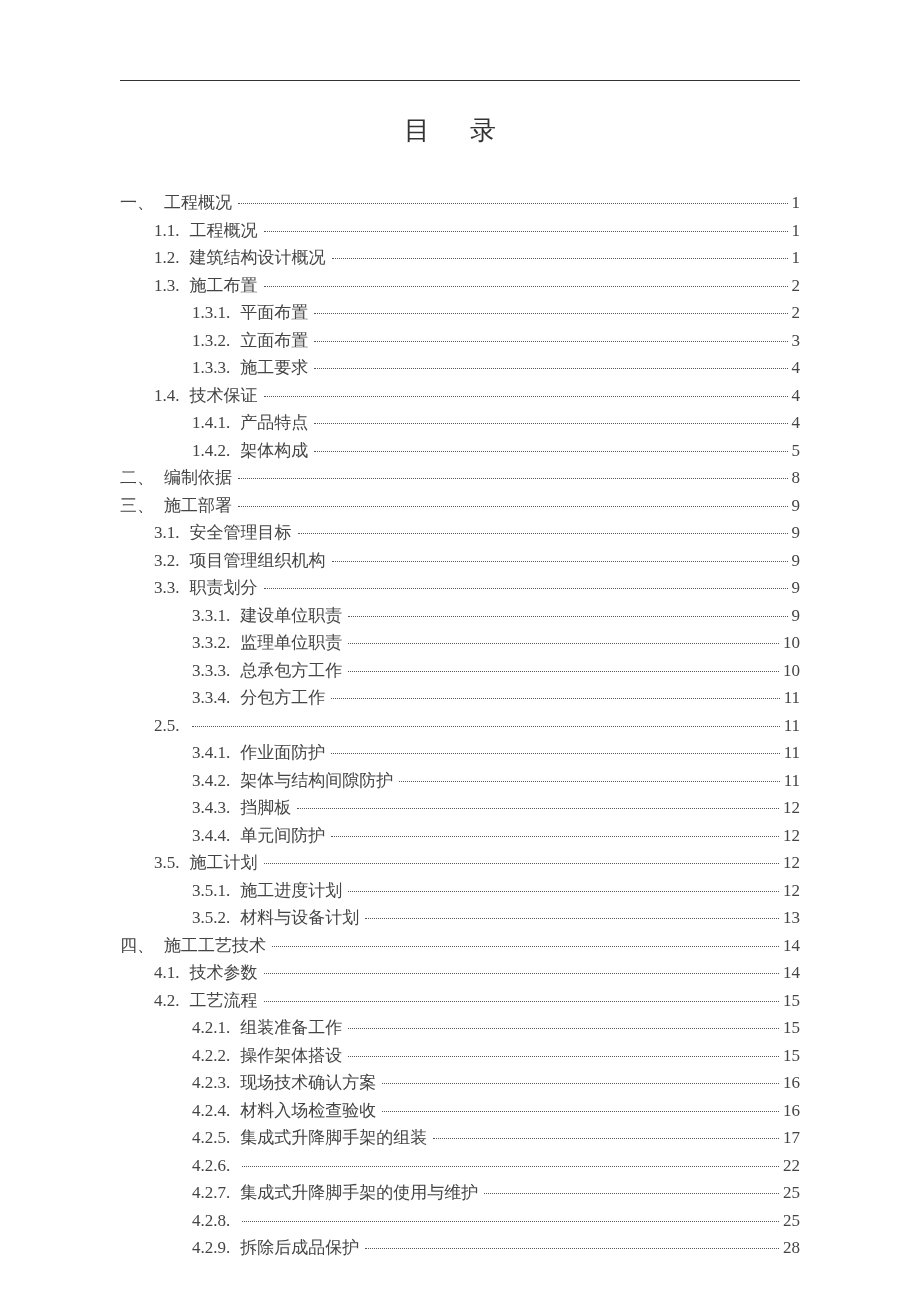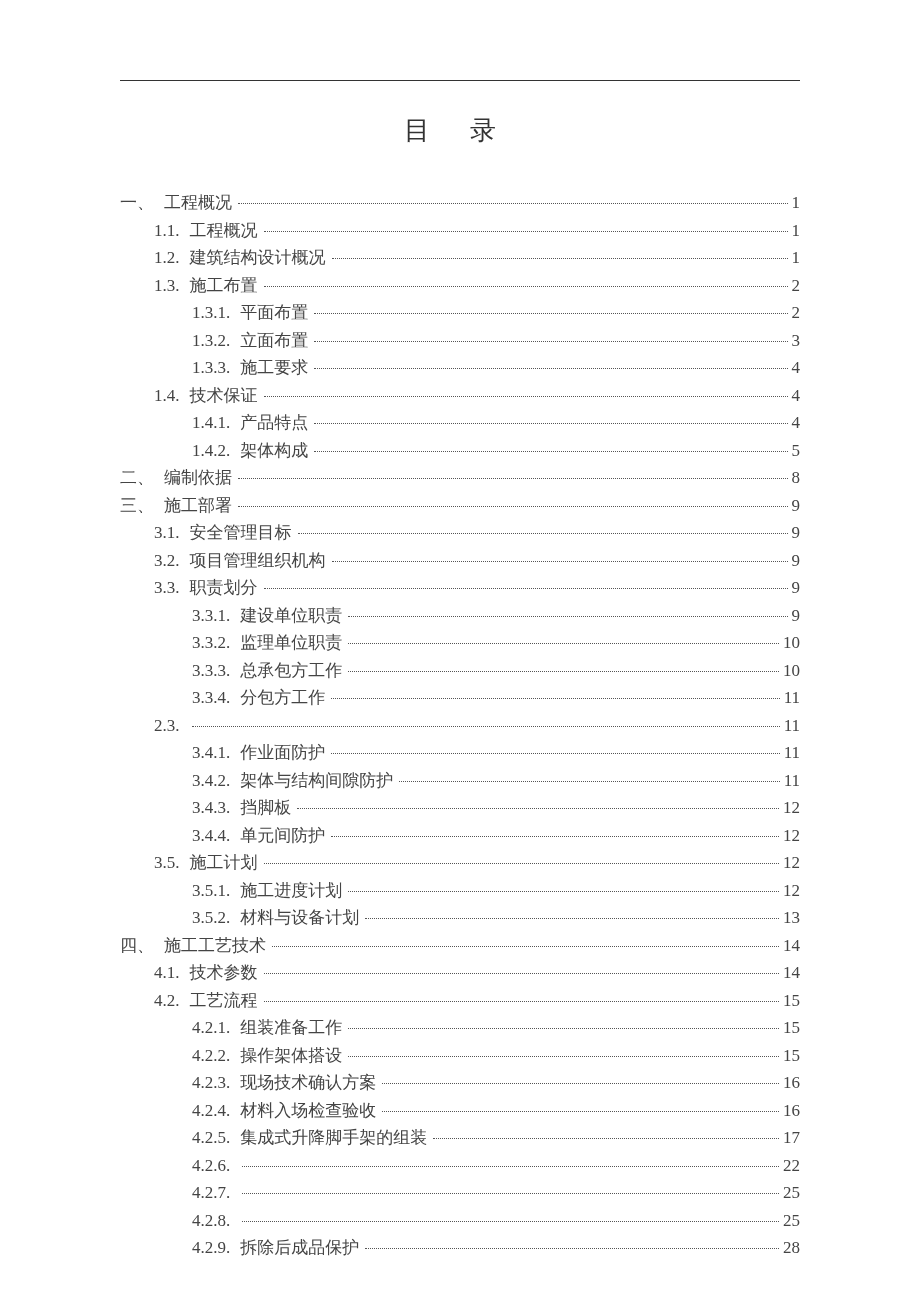--- a/index.html
+++ b/index.html
@@ -176,21 +176,21 @@
         <span class="dots"></span>
         <span class="pg">10</span>
       </div>
       <div class="toc-row indent-2">
         <span class="num">3.3.4.</span>
         <span class="label">分包方工作</span>
         <span class="dots"></span>
         <span class="pg">11</span>
       </div>
       <div class="toc-row indent-1">
-        <span class="num">2.3.</span>
+        <span class="num">2.5.</span>
         <span class="dots"></span>
         <span class="pg">11</span>
       </div>
       <div class="toc-row indent-2">
         <span class="num">3.4.1.</span>
         <span class="label">作业面防护</span>
         <span class="dots"></span>
         <span class="pg">11</span>
       </div>
       <div class="toc-row indent-2">
@@ -277,20 +277,21 @@
         <span class="dots"></span>
         <span class="pg">17</span>
       </div>
       <div class="toc-row indent-2">
         <span class="num">4.2.6.</span>
         <span class="dots"></span>
         <span class="pg">22</span>
       </div>
       <div class="toc-row indent-2">
         <span class="num">4.2.7.</span>
+        <span class="label">集成式升降脚手架的使用与维护</span>
         <span class="dots"></span>
         <span class="pg">25</span>
       </div>
       <div class="toc-row indent-2">
         <span class="num">4.2.8.</span>
         <span class="dots"></span>
         <span class="pg">25</span>
       </div>
       <div class="toc-row indent-2">
         <span class="num">4.2.9.</span>

